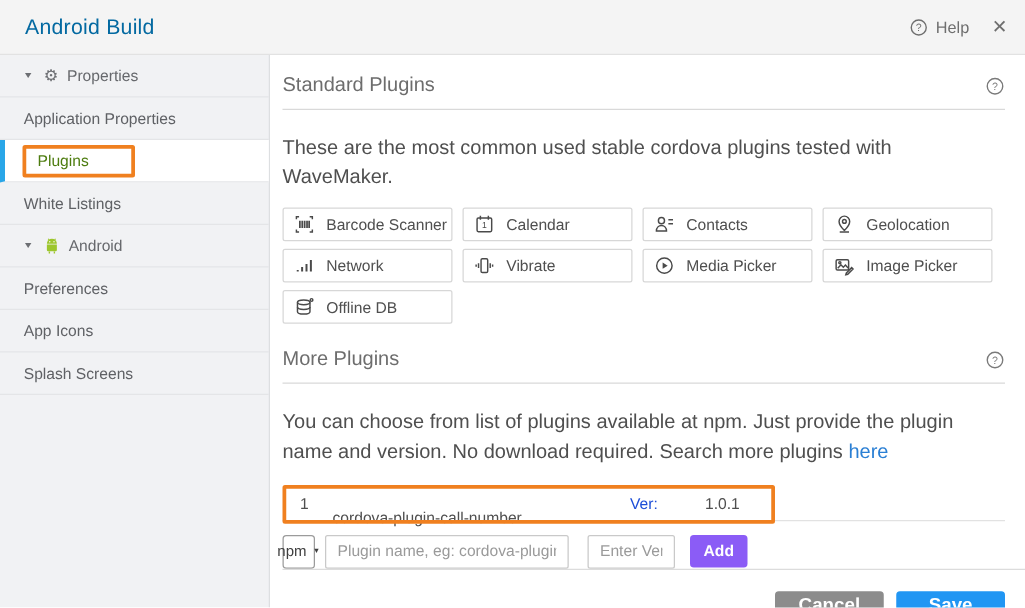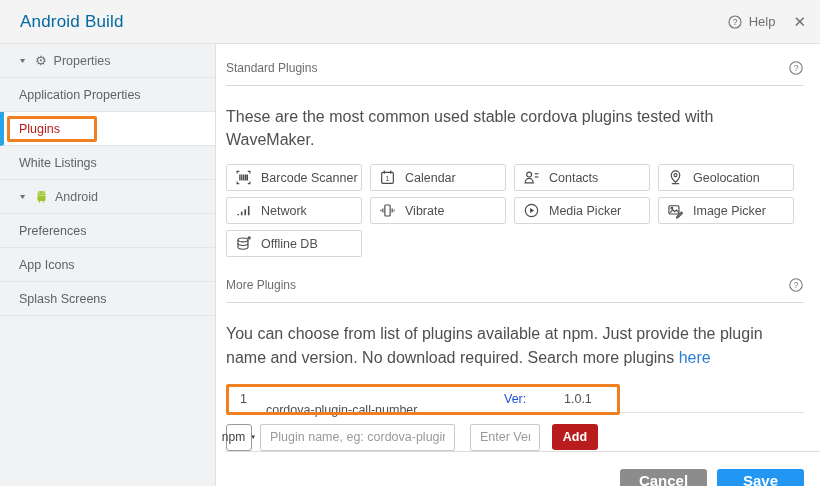--- a/index.html
+++ b/index.html
@@ -27,33 +27,33 @@
   .sidebar { width:216px; flex:0 0 216px; background:#f1f2f4; border-right:1px solid #dddfe1; }
   .side-item {
     height:34px; display:flex; align-items:center; padding:0 12px 0 19px;
     border-bottom:1px solid #e4e5e7; color:#5f6165; font-size:12.5px; cursor:pointer;
     position:relative; background:transparent;
   }
   .side-item.group { color:#66686c; }
   .side-item .caret { font-size:7px; color:#6d6f73; margin-right:9px; transform:scaleX(1.25); }
   .side-item .gicon { font-size:13px; color:#6d6f73; margin-right:7px; line-height:1; }
   .side-item .aicon { margin-right:7px; display:flex; }
-  .side-item.active { background:#fff; color:#b91c1c; border-left:4px solid #29a6e8; padding-left:3px; }
+  .side-item.active { background:#fff; color:#4d7c0f; border-left:4px solid #29a6e8; padding-left:14px; }
   .orange-outline {
     border:3px solid #f0801f; border-radius:2px; padding:3px 34px 3px 9px; background:#fff;
   }
   .row-annotation {
     position:absolute; left:0; top:-2px; width:394px; height:31px;
     border:3px solid #f0801f; border-radius:2px; pointer-events:none;
   }
 
   
   .main { flex:1; display:flex; flex-direction:column; padding:16px 16px 0 10px; min-width:0; }
   .sec-head { display:flex; align-items:center; justify-content:space-between; }
-  .sec-head h2 { font-size:12px; font-weight:400; color:#6d6d6d; }
+  .sec-head h2 { font-size:16px; font-weight:400; color:#6d6d6d; }
   .sec-rule { border:0; border-top:1px solid #d9d9d9; margin:9px 0 0 0; }
   .desc { font-size:16px; color:#4f4f4f; margin-top:19px; line-height:1.45; }
   .qicon { flex:0 0 auto; color:#7a7a7a; cursor:pointer; }
 
   .plugin-grid {
     margin-top:13px; display:grid; grid-template-columns:repeat(4,136px);
     column-gap:8px; row-gap:6px;
   }
   .pbtn {
     height:27px; background:#fff; border:1px solid #d7d7d7; border-radius:2px;
@@ -81,21 +81,21 @@
   }
   .src-select .caret { font-size:6px; color:#3e3e3e; }
   .add-form input {
     height:27px; border:1px solid #c9c9c9; border-radius:2px; padding:0 9px;
     font-size:12.5px; color:#4a4a4a; font-family:inherit; outline:none; background:#fff;
   }
   .add-form input::placeholder { color:#9a9a9a; }
   .in-name { width:195px; margin-left:8px; }
   .in-ver { width:70px; margin-left:15px; }
   .add-btn {
-    margin-left:12px; height:26px; width:46px; background:#b91c1c; color:#fff;
+    margin-left:12px; height:26px; width:46px; background:#8b5cf6; color:#fff;
     border:none; border-radius:3px; font-size:12.5px; font-weight:bold; cursor:pointer;
     font-family:inherit;
   }
 
   
   .footer-wrap { margin-top:auto; }
   .footer-rule { border:0; border-top:1px solid #dcdcdc; margin:0 -16px 0 0; }
   .footer { display:flex; justify-content:flex-end; gap:10px; padding:17px 0 14px 0; }
   .btn {
     height:23px; width:87px; border:none; border-radius:3px; color:#fff;

